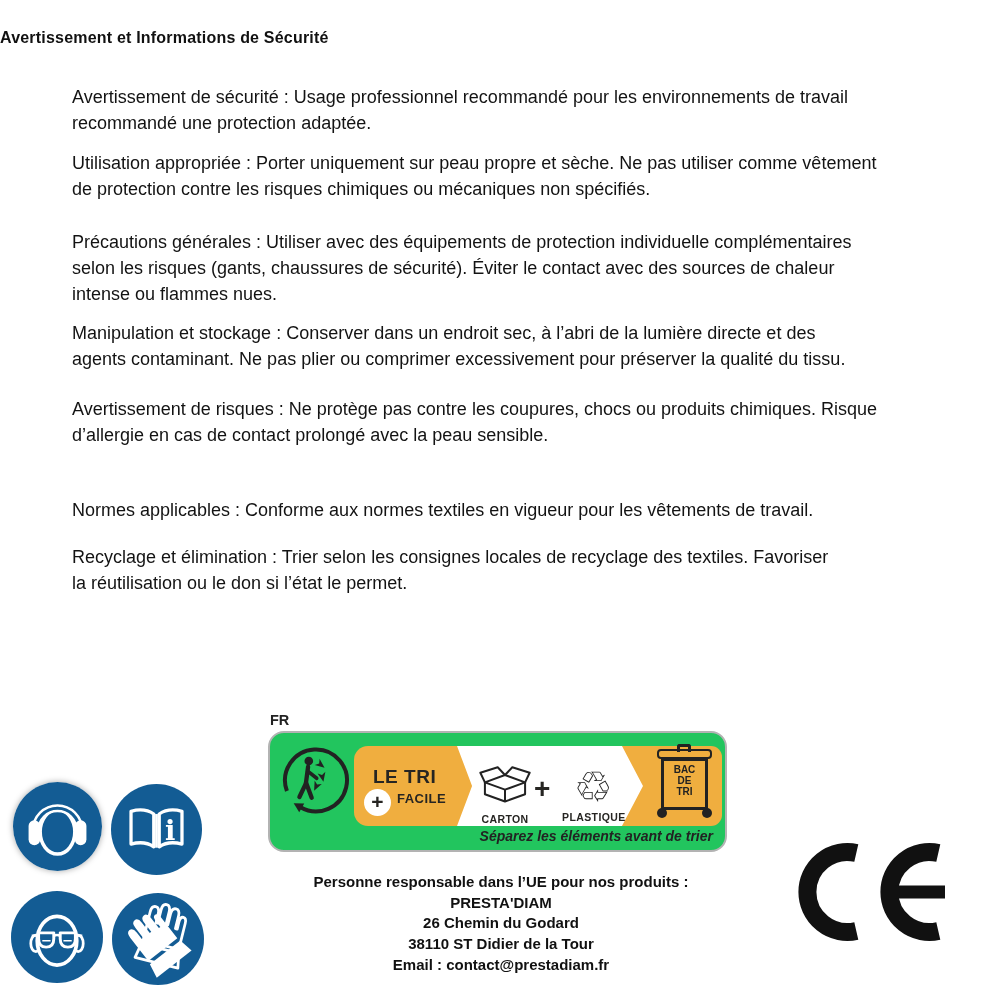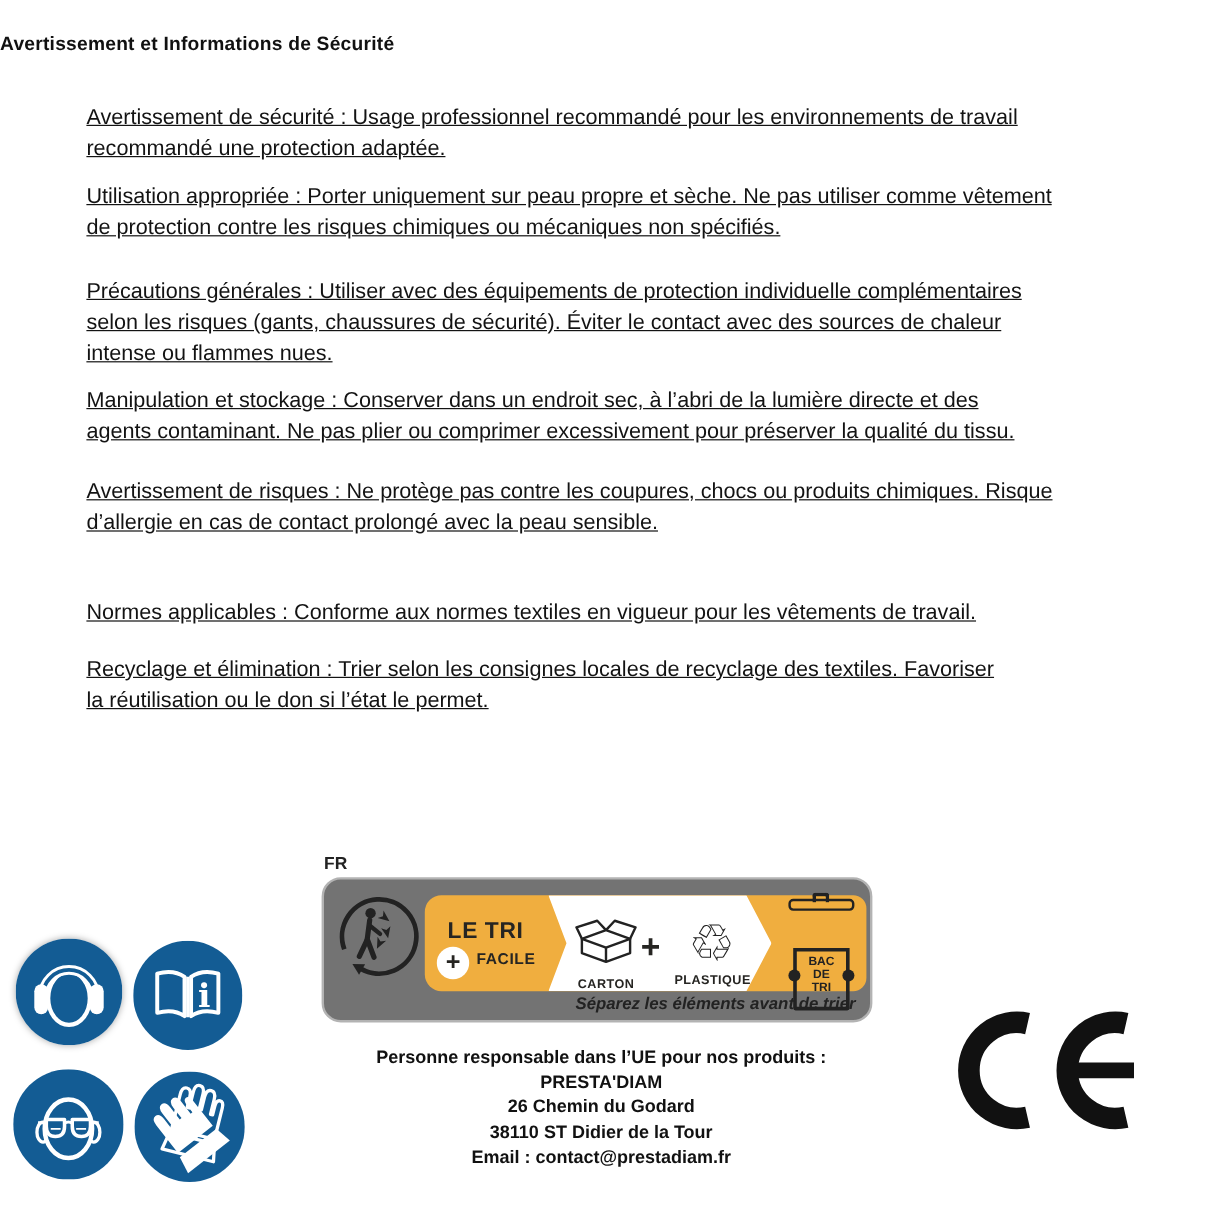--- a/index.html
+++ b/index.html
@@ -1,30 +1,30 @@
 <!DOCTYPE html>
 <html><head>
 <meta charset="utf-8">
 <style>
   html,body{margin:0;padding:0;background:#fff;}
   .canvas{position:relative;width:1005px;height:1005px;background:#fff;overflow:hidden;
           font-family:"Liberation Sans",sans-serif;color:#111;}
   .title{position:absolute;top:29px;left:0;width:100%;
          font-size:16px;font-weight:bold;letter-spacing:.2px;color:#111;}
   .para{position:absolute;left:72px;font-size:18px;line-height:26px;color:#131313;}
-  .para .line{white-space:nowrap;text-decoration:underline;}
+  .para .line{white-space:nowrap;}
 
   
   .msign{position:absolute;border-radius:50%;}
   .msign svg{display:block;}
   .msign.shadow{box-shadow:0 0 6px rgba(0,0,0,.35);}
 
   
   .fr-code{position:absolute;left:270px;top:712px;font-size:14.5px;font-weight:bold;color:#222;}
-  .infotri{position:absolute;left:268px;top:731px;width:459px;height:121px;background:#737373;
+  .infotri{position:absolute;left:268px;top:731px;width:459px;height:121px;background:#22c55e;
            border:2px solid #b3b3b3;border-radius:16px;box-sizing:border-box;}
   .triman{position:absolute;left:10px;top:10px;}
   .band{position:absolute;left:84px;right:3px;top:13px;height:80px;background:#F0AE3F;
         border-radius:14px 11px 11px 14px;}
   .whitepanel{position:absolute;left:187px;top:13px;width:186px;height:80px;background:#fff;
         clip-path:polygon(0% 0%,88.7% 0%,100% 50%,88.7% 100%,0% 100%,8.1% 50%);}
   .lt1{position:absolute;left:103px;top:33px;font-size:19px;font-weight:800;color:#262522;letter-spacing:.5px;}
   .pluscircle{position:absolute;left:94px;top:56px;width:27px;height:27px;border-radius:50%;background:#fff;
         color:#262522;font-size:21px;font-weight:800;text-align:center;line-height:26px;}
   .lt2{position:absolute;left:127px;top:58px;font-size:13px;font-weight:800;color:#262522;letter-spacing:.5px;}
@@ -35,21 +35,21 @@
   .recyglyph{font-size:43px;line-height:44px;font-family:"DejaVu Sans",sans-serif;color:#222;}
   .matplus{position:absolute;left:264px;top:40px;font-size:28px;font-weight:800;color:#262522;}
   .cartonsvg{height:42px;}
   .bin{position:absolute;left:387px;top:11px;width:55px;height:76px;}
   .bin-handle{position:absolute;left:20px;top:0;width:14px;height:8px;border:3px solid #222;
         border-bottom:none;border-radius:3px 3px 0 0;box-sizing:border-box;}
   .bin-lid{position:absolute;left:0;top:5px;width:55px;height:10px;border:2.5px solid #222;
         border-radius:4px;box-sizing:border-box;}
   .bin-body{position:absolute;left:4px;top:14px;width:47px;height:52px;border:3px solid #222;
         border-radius:0 0 2px 2px;box-sizing:border-box;text-align:center;padding-top:3px;
-        font-size:10px;font-weight:800;line-height:11px;color:#222;margin-top:32px;}
+        font-size:10px;font-weight:800;line-height:11px;color:#222;}
   .bin-wheel{position:absolute;top:64px;width:10px;height:10px;border-radius:50%;background:#222;}
   .bin-wheel.l{left:0;} .bin-wheel.r{right:0;}
   .separez{position:absolute;right:12px;top:95px;font-size:14px;font-weight:bold;font-style:italic;color:#222;margin-left:45px;}
 
   .resp{position:absolute;left:248px;top:872px;width:506px;text-align:center;
         font-size:15px;font-weight:bold;line-height:20.7px;color:#111;}
   .ce{position:absolute;left:792px;top:837px;}
   .booki{font-family:"DejaVu Serif",serif;font-weight:bold;font-size:30px;fill:#fff;}
 </style>
 </head>

